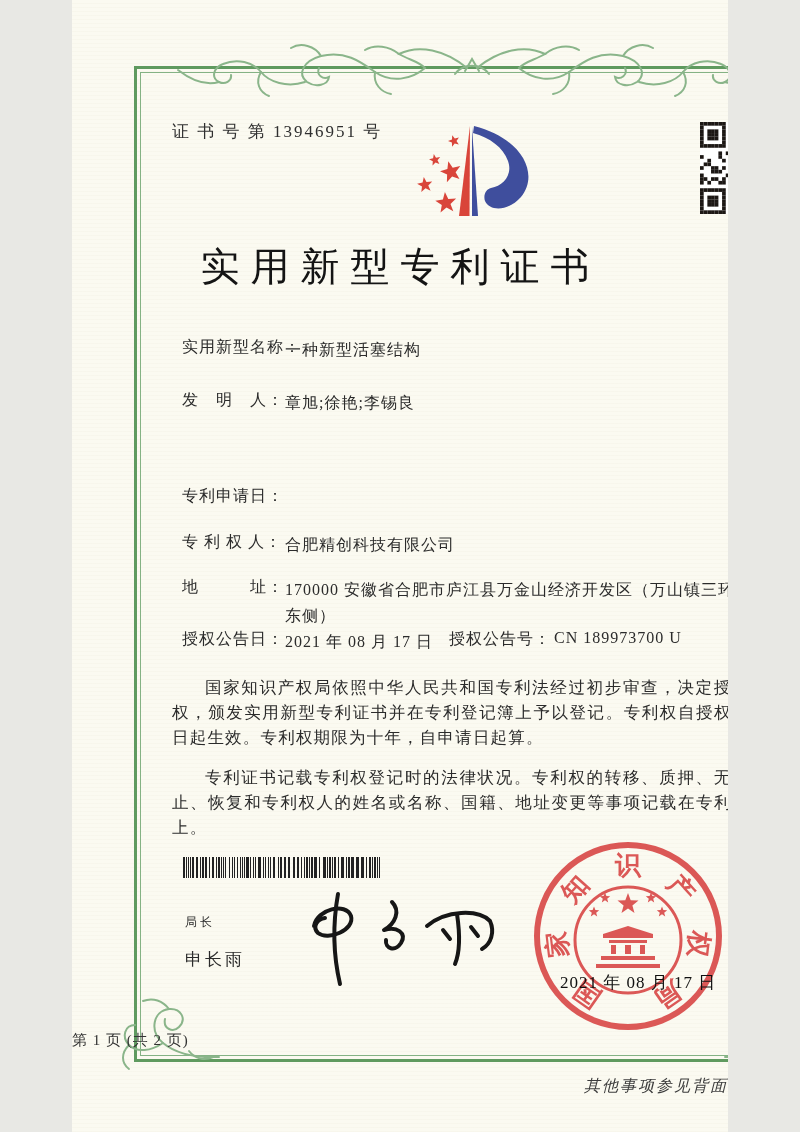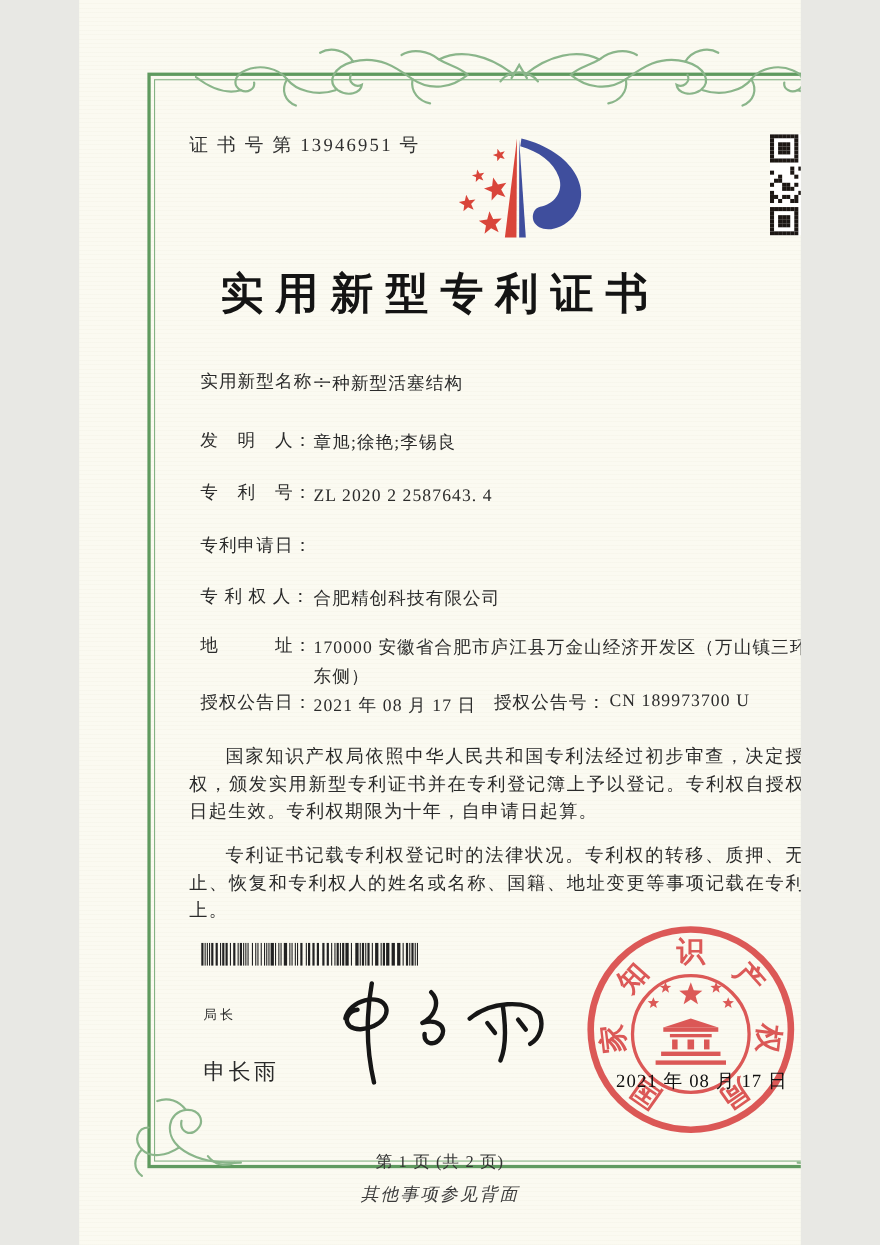--- a/index.html
+++ b/index.html
@@ -7,34 +7,34 @@
     position:relative;width:656px;height:1132px;margin:0 auto;
     background:#fbfaf1;
     background-image:repeating-linear-gradient(0deg, rgba(185,180,150,.05) 0 1px, transparent 1px 4px);
     font-family:"Liberation Serif","DejaVu Serif",serif;
     color:#2b2b2b;overflow:hidden;
   }
   .frame-outer{position:absolute;left:62px;top:66px;width:670px;height:990px;border:3px solid #5f9a5f;}
   .frame-inner{position:absolute;inset:3px;border:1px solid #84b284;}
   .abs{position:absolute;}
   .cert-no{left:100px;top:120px;font-size:17px;letter-spacing:2px;color:#2f2f2f;}
-  .title{left:0;top:240px;width:100%;text-align:center;font-size:39px;font-weight:700;
+  .title{left:0;top:240px;width:100%;text-align:center;font-size:39px;font-weight:400;
          letter-spacing:11px;padding-left:1px;box-sizing:border-box;color:#141414;}
   .row{position:absolute;left:0;width:100%;height:28px;font-size:16px;}
   .lbl{position:absolute;left:110px;letter-spacing:1px;color:#2b2b2b;white-space:pre;}
   .val{position:absolute;left:213px;width:470px;letter-spacing:1px;line-height:26px;color:#2b2b2b;}
   .lbl2{position:absolute;left:377px;letter-spacing:1px;}
   .val2{position:absolute;left:482px;letter-spacing:1px;}
   .paras{left:100px;top:660px;width:614px;font-size:16.5px;line-height:25px;letter-spacing:1.2px;text-align:justify;color:#2b2b2b;}
   .paras p{margin:15px 0 1px 0;text-indent:2em;}
   .director-title{left:113px;top:914px;font-size:12px;letter-spacing:3px;}
-  .director-name{left:113px;top:948px;font-size:20px;letter-spacing:3px;margin-top:13px;}
+  .director-name{left:113px;top:948px;font-size:17px;letter-spacing:3px;}
   .seal-date{left:488px;top:971px;font-size:17px;letter-spacing:1px;color:#101010;z-index:6;}
-  .page-num{left:0;top:1031px;width:100%;text-align:center;font-size:15px;letter-spacing:1px;color:#333;margin-top:16px;}
-  .back-note{left:0;top:1076px;width:100%;text-align:center;font-size:16px;letter-spacing:2px;color:#3c3c3c;font-style:italic;}
+  .page-num{left:0;top:1031px;width:100%;font-size:15px;letter-spacing:1px;color:#333;}
+  .back-note{left:0;top:1076px;width:100%;text-align:right;font-size:16px;letter-spacing:2px;color:#3c3c3c;font-style:italic;}
   svg{display:block;}
 </style>
 </head>
 <body>
 
 <div class="page">
 
   <div class="frame-outer">
     <div class="frame-inner"></div>
   </div>
@@ -369,24 +369,20 @@
   <div class="abs title">实用新型专利证书</div>
 
   <div class="row" style="top:390px">
     <span class="lbl">发　明　人：</span>
     <span class="val">章旭;徐艳;李锡良</span>
   </div>
   <div class="row" style="top:337px">
     <span class="lbl">实用新型名称：</span>
     <span class="val">一种新型活塞结构</span>
   </div>
-  <div class="row" style="top:438px">
-    <span class="lbl">专　利　号：</span>
-    <span class="val">ZL 2020 2 2587643. 4</span>
-  </div>
   <div class="row" style="top:486px">
     <span class="lbl">专利申请日：</span>
   </div>
   <div class="row" style="top:532px">
     <span class="lbl">专 利 权 人：</span>
     <span class="val">合肥精创科技有限公司</span>
   </div>
   <div class="row" style="top:577px;height:54px">
     <span class="lbl">地　　　址：</span>
     <span class="val" style="width:478px">170000 安徽省合肥市庐江县万金山经济开发区（万山镇三环路东侧）</span>

